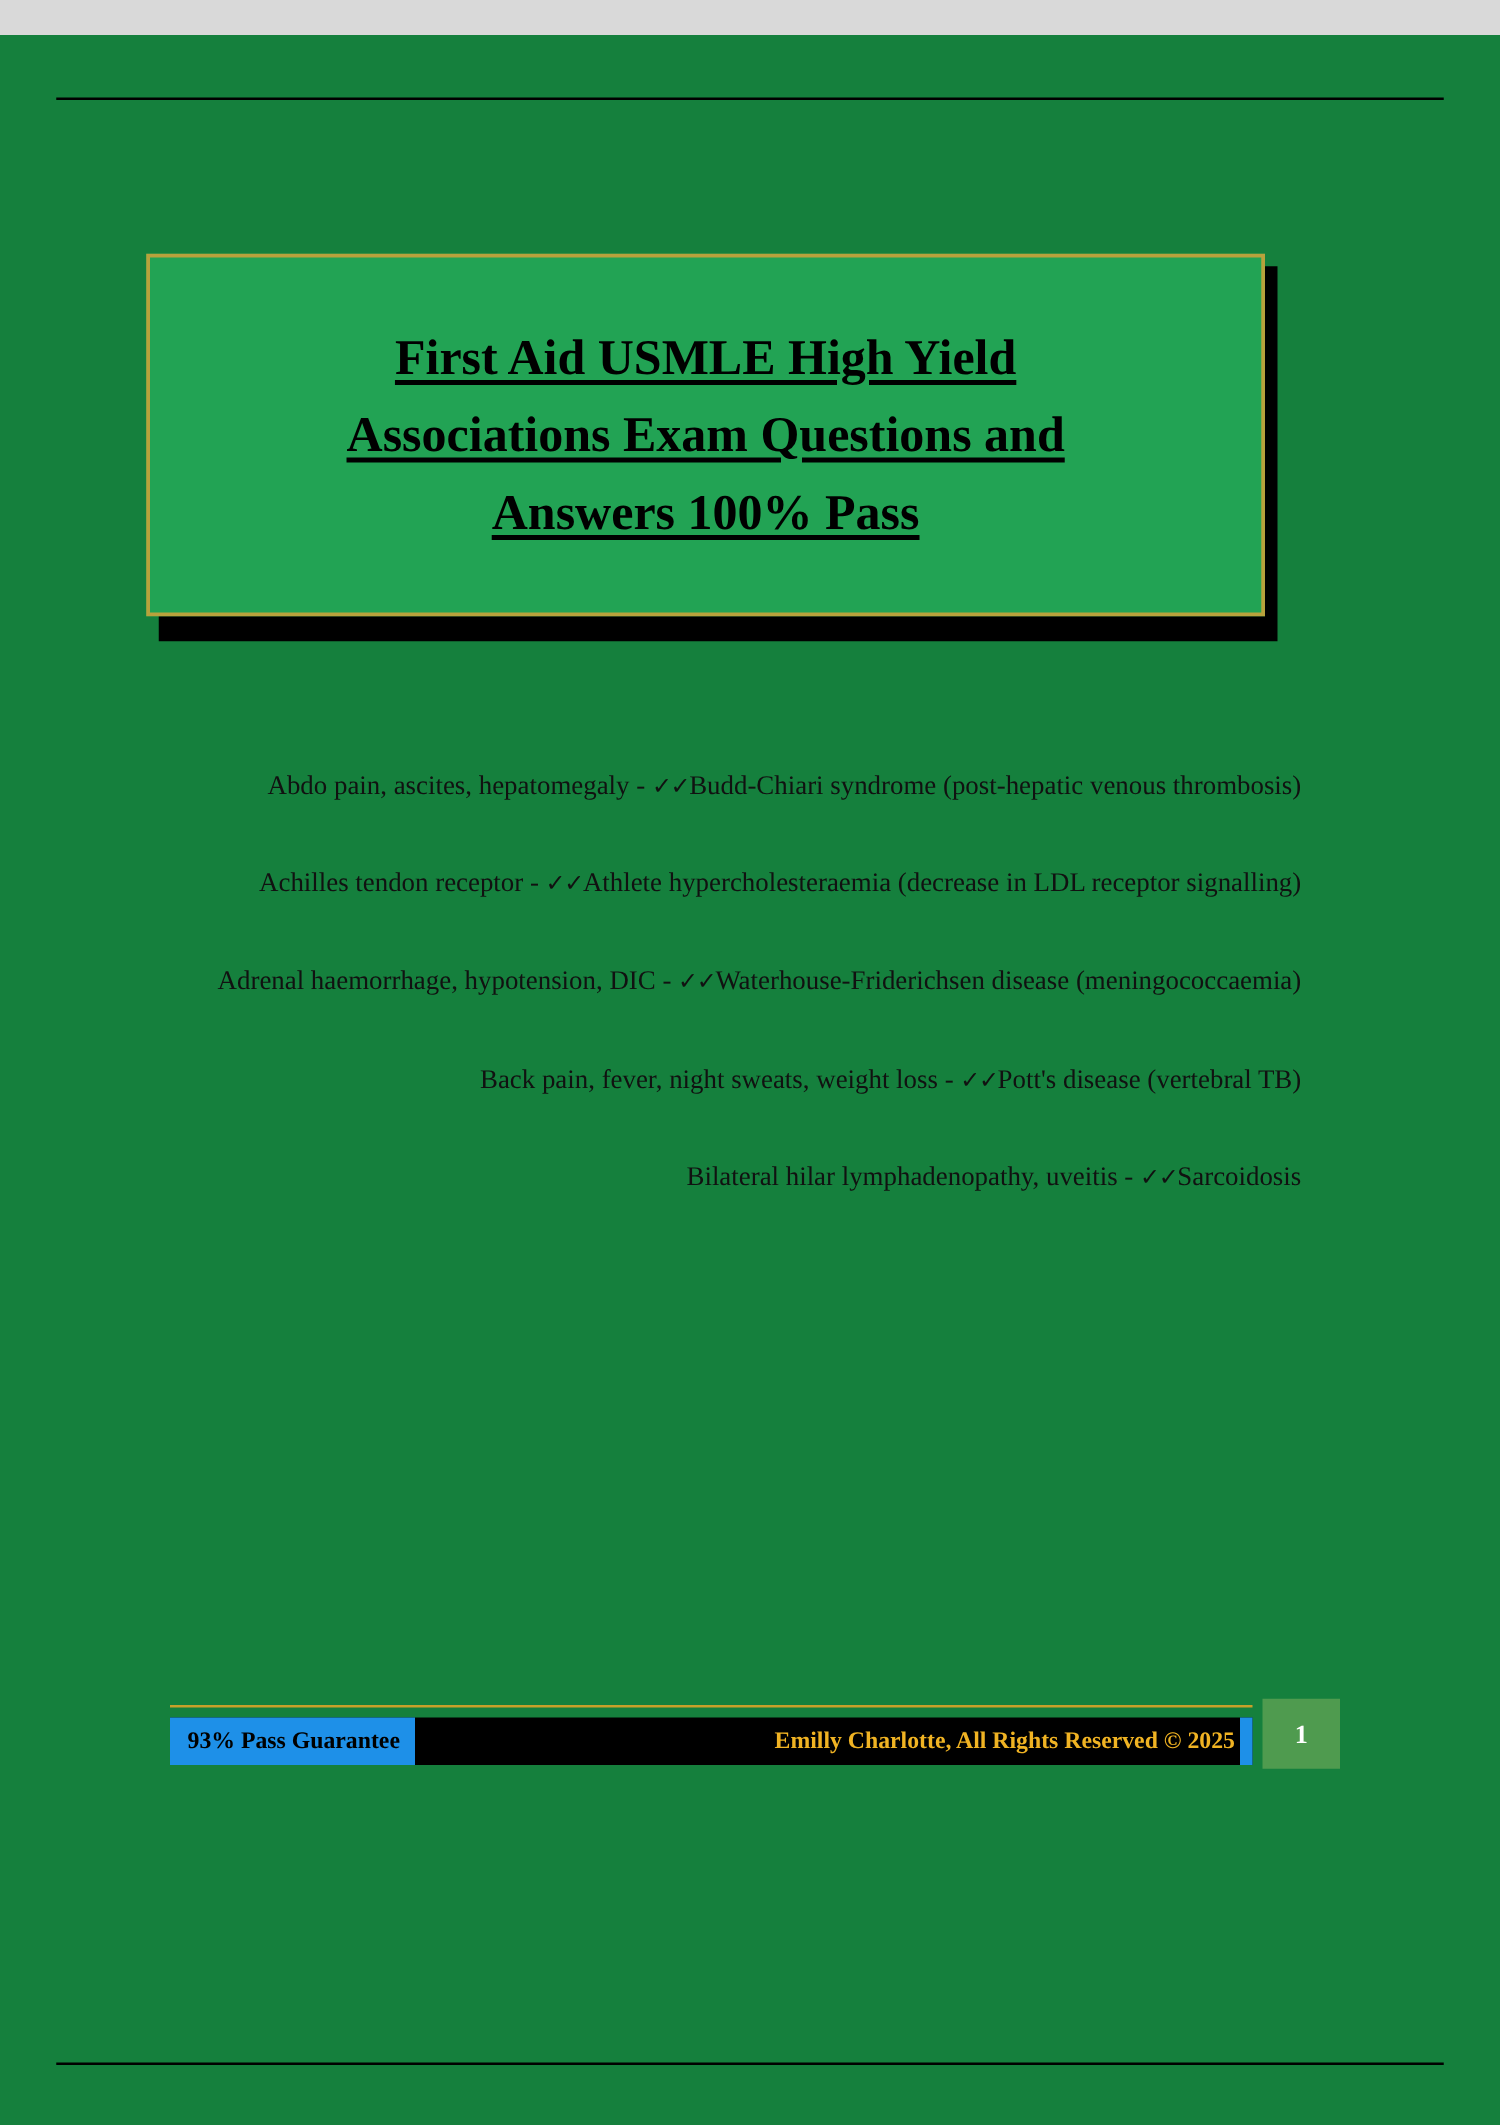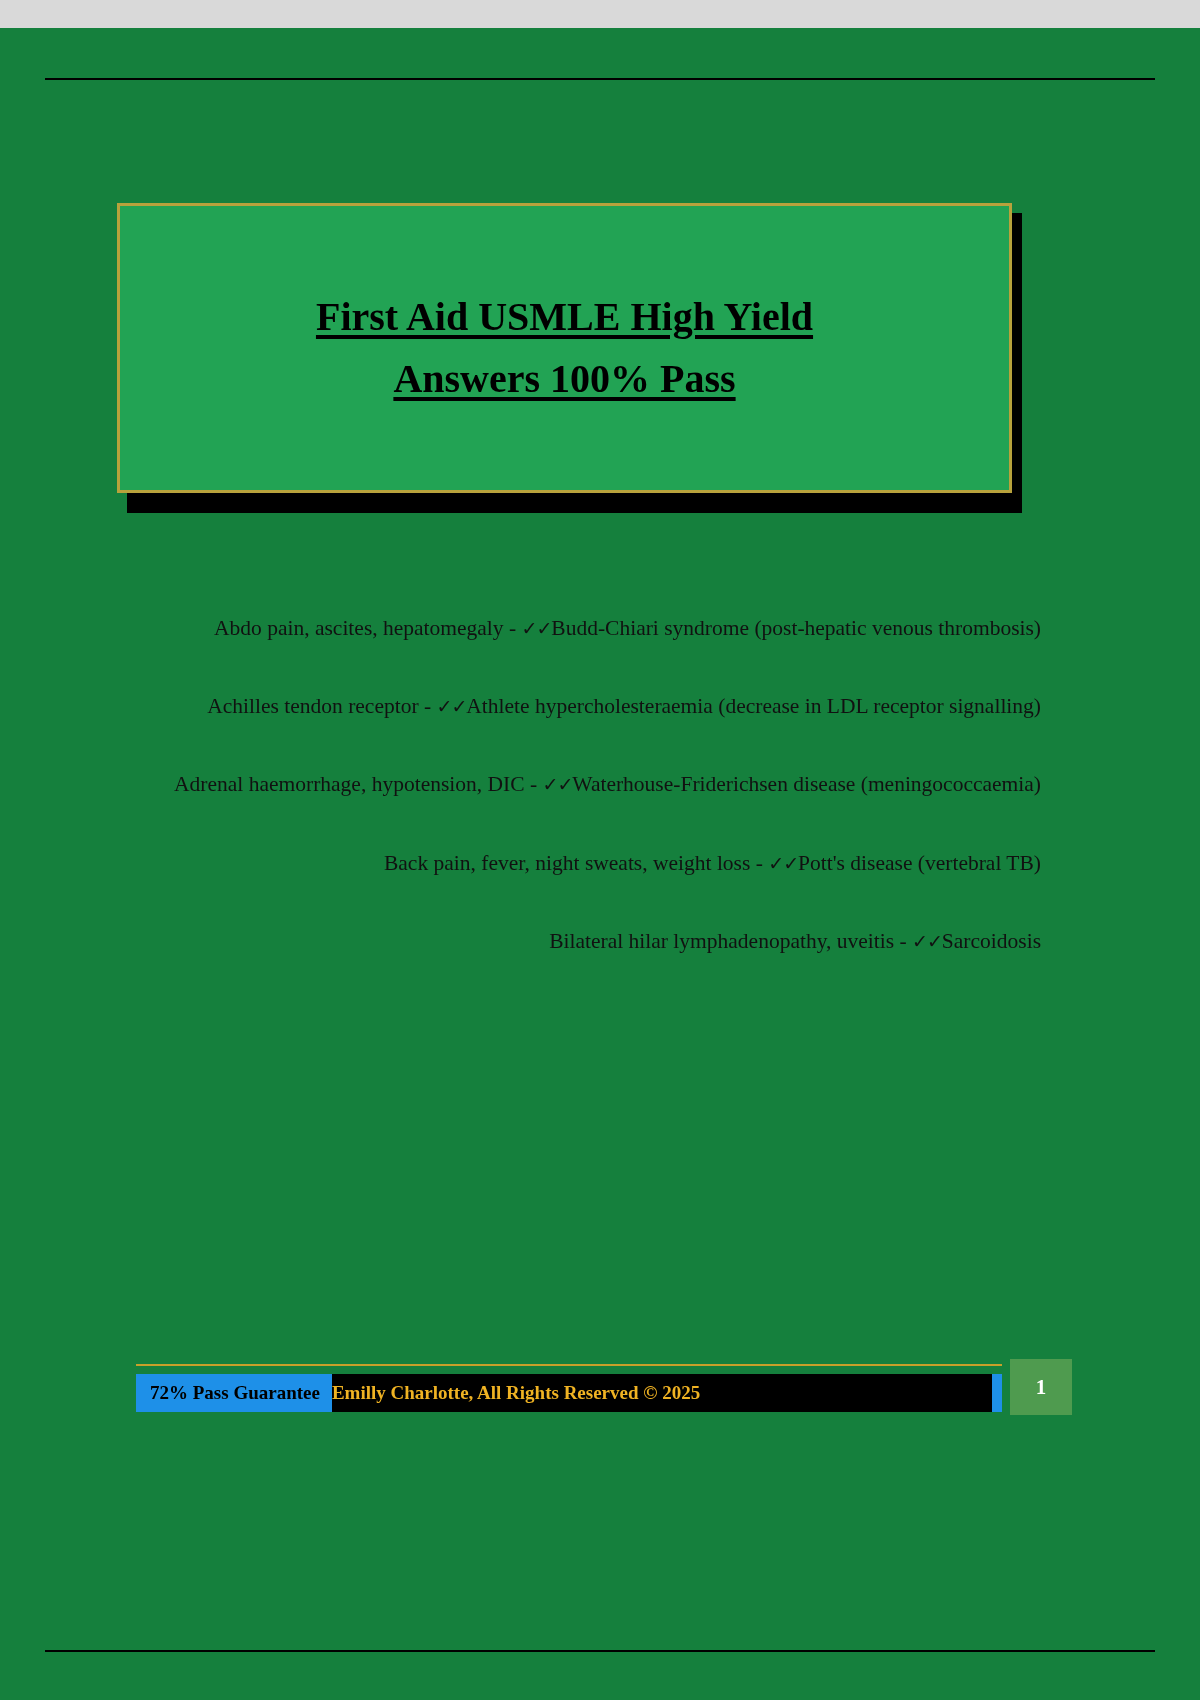--- a/index.html
+++ b/index.html
@@ -133,20 +133,21 @@
     font-size: 19px;
     color: #000000;
     white-space: nowrap;
   }
   .footer-mid {
     flex: 1;
     height: 26px;
     background: #000000;
     display: flex;
     align-items: center;
+    justify-content: flex-end;
   }
   .footer-mid span {
     font-weight: bold;
     font-size: 19px;
     color: #f0b323;
     white-space: nowrap;
     padding-right: 4px;
   }
   .footer-right-strip {
     width: 10px;
@@ -173,20 +174,21 @@
 
 <div class="page">
 
   <div class="rule rule-top"></div>
 
   <div class="banner-wrap">
     <div class="banner-shadow"></div>
     <div class="banner">
       <div class="banner-inner">
         <div class="banner-line">First Aid USMLE High Yield</div>
+        <div class="banner-line">Associations Exam Questions and</div>
         <div class="banner-line">Answers 100% Pass</div>
       </div>
     </div>
   </div>
 
   <div class="content">
 
     <p class="entry">
       <span>Abdo pain, ascites, hepatomegaly - </span><span class="check">✓✓</span><span>Budd-Chiari syndrome (post-hepatic venous thrombosis)</span>
     </p>
@@ -208,21 +210,21 @@
     <p class="entry">
       <span>Bilateral hilar lymphadenopathy, uveitis - </span><span class="check">✓✓</span><span>Sarcoidosis</span>
     </p>
 
   </div>
 
   <div class="footer">
     <div class="footer-rule"></div>
     <div class="footer-bar">
       <div class="footer-left">
-        <span>72% Pass Guarantee</span>
+        <span>93% Pass Guarantee</span>
       </div>
       <div class="footer-mid">
         <span>Emilly Charlotte, All Rights Reserved © 2025</span>
       </div>
       <div class="footer-right-strip"></div>
     </div>
   </div>
 
   <div class="page-number">1</div>
 

